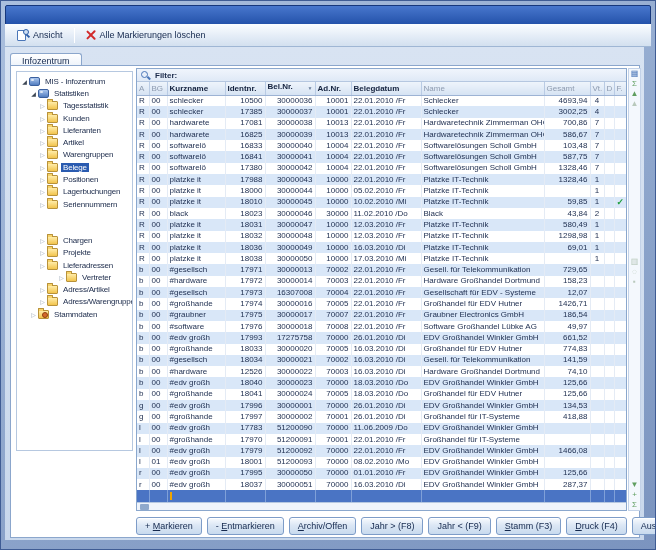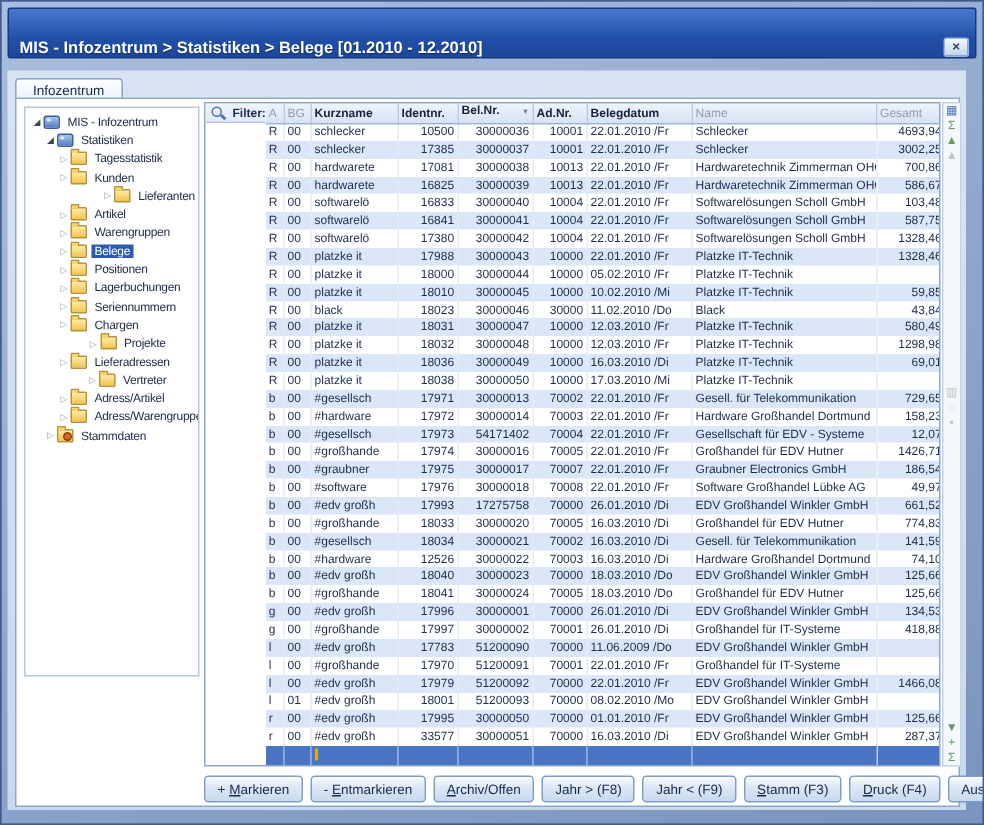--- a/index.html
+++ b/index.html
@@ -32,21 +32,21 @@
   .arrow.expanded{color:#3c4654;}.arrow.collapsed{color:#95a2b2;}
   .ticon{flex:none;width:11px;height:9px;margin:0 3px 0 0;position:relative;}
   .ticon.folder,.ticon.masterdata{background:linear-gradient(#ffeca8,#f2c44d);border:1px solid #b8923a;border-radius:1px;}
   .ticon.folder::before,.ticon.masterdata::before{content:"";position:absolute;left:-1px;top:-3px;width:4px;height:2px;background:#f7d36a;border:1px solid #b8923a;border-bottom:none;border-radius:1px 1px 0 0;}
   .ticon.masterdata::after{content:"";position:absolute;right:0;bottom:0;width:4px;height:4px;background:#d4692b;border-radius:50%;border:1px solid #8f3f12;}
   .ticon.infocenter,.ticon.statistics{background:linear-gradient(#aac6ee,#527dc0);border:1px solid #3a5f9e;border-radius:2px;}
   .ticon.infocenter::after,.ticon.statistics::after{content:"";position:absolute;left:1px;top:1px;right:5px;height:2px;background:rgba(255,255,255,.7);border-radius:1px;}
   .tlabel{padding:0 2px;}
   .tlabel.sel{background:#2a5bb0;color:#fff;}
   
-  .grid-wrap{position:absolute;left:125px;top:2px;width:491px;height:443px;border:1px solid #8aa7cd;background:#fff;display:flex;flex-direction:row;overflow:hidden;}
+  .grid-wrap{position:absolute;left:125px;top:2px;width:491px;height:443px;border:1px solid #8aa7cd;background:#fff;display:flex;flex-direction:column;overflow:hidden;}
   .filter-row{flex:none;height:13px;background:linear-gradient(#f0f5fc,#dfe9f6);border-bottom:1px solid #b5c7e0;display:flex;align-items:center;font-size:8px;color:#1b2a4a;font-weight:bold;}
   .mag{position:relative;width:9px;height:9px;margin:0 5px 0 4px;flex:none;}
   .mag::before{content:"";position:absolute;left:0;top:0;width:5px;height:5px;border:1.5px solid #4a76b8;border-radius:50%;}
   .mag::after{content:"";position:absolute;left:6px;top:6px;width:3.5px;height:1.6px;background:#4a76b8;transform:rotate(45deg);}
   table.grid{border-collapse:collapse;table-layout:fixed;width:489px;flex:none;}
   table.grid th{height:13px;background:linear-gradient(#eef4fb,#d6e3f3);border-right:1px solid #b9cbe4;border-bottom:1px solid #9db3d4;font-size:8px;font-weight:bold;color:#14223e;text-align:left;padding:0 2px;white-space:nowrap;overflow:hidden;}
   table.grid th.muted{color:#8e9bb0;font-weight:normal;}
   table.grid th .sortg{float:right;font-size:5px;color:#6b7f9c;line-height:12px;}
   table.grid td{height:11.3px;font-size:8px;color:#1c2c4e;padding:0 2px;white-space:nowrap;overflow:hidden;border-right:1px solid rgba(130,165,210,.22);line-height:10px;}
   table.grid tr.alt td{background:#d9e7f8;}
@@ -70,20 +70,35 @@
 </head>
 <body>
 
 <div class="window">
 
   <div class="titlebar">
     <span class="ttl">MIS - Infozentrum &gt; Statistiken &gt; Belege [01.2010 - 12.2010]</span>
     <button class="closebtn"><span>×</span></button>
   </div>
 
+  <div class="toolbar">
+    <div class="tbitem">
+      <span class="doc-ic">
+          <span class="pg"></span>
+          <span class="lens"></span>
+          <span class="hdl"></span>
+        </span>
+      <span>Ansicht</span>
+    </div>
+    <div class="tbsep"></div>
+    <div class="tbitem">
+      <span class="redx"></span>
+      <span>Alle Markierungen löschen</span>
+    </div>
+  </div>
 
   <div class="main">
     <div class="tabstrip">
       <span class="tab">Infozentrum</span>
     </div>
     <div class="contentbox">
       <div class="tree-panel" id="tree">
           <div class="tree-row" style="padding-left: 3px;">
             <span class="arrow expanded">◢</span>
             <span class="ticon infocenter"></span>
@@ -97,21 +112,21 @@
           <div class="tree-row" style="padding-left: 21px;">
             <span class="arrow collapsed">▷</span>
             <span class="ticon folder"></span>
             <span class="tlabel">Tagesstatistik</span>
           </div>
           <div class="tree-row" style="padding-left: 21px;">
             <span class="arrow collapsed">▷</span>
             <span class="ticon folder"></span>
             <span class="tlabel">Kunden</span>
           </div>
-          <div class="tree-row" style="padding-left: 21px; justify-content: flex-end;">
+          <div class="tree-row" style="padding-left: 21px;">
             <span class="arrow collapsed">▷</span>
             <span class="ticon folder"></span>
             <span class="tlabel">Lieferanten</span>
           </div>
           <div class="tree-row" style="padding-left: 21px;">
             <span class="arrow collapsed">▷</span>
             <span class="ticon folder"></span>
             <span class="tlabel">Artikel</span>
           </div>
           <div class="tree-row" style="padding-left: 21px;">
@@ -132,26 +147,26 @@
           <div class="tree-row" style="padding-left: 21px;">
             <span class="arrow collapsed">▷</span>
             <span class="ticon folder"></span>
             <span class="tlabel">Lagerbuchungen</span>
           </div>
           <div class="tree-row" style="padding-left: 21px;">
             <span class="arrow collapsed">▷</span>
             <span class="ticon folder"></span>
             <span class="tlabel">Seriennummern</span>
           </div>
-          <div class="tree-row" style="padding-left: 21px;">
+          <div class="tree-row" style="padding-left: 21px; margin-top: 24px;">
             <span class="arrow collapsed">▷</span>
             <span class="ticon folder"></span>
             <span class="tlabel">Chargen</span>
           </div>
-          <div class="tree-row" style="padding-left: 21px; justify-content: center;">
+          <div class="tree-row" style="padding-left: 21px;">
             <span class="arrow collapsed">▷</span>
             <span class="ticon folder"></span>
             <span class="tlabel">Projekte</span>
           </div>
           <div class="tree-row" style="padding-left: 21px;">
             <span class="arrow collapsed">▷</span>
             <span class="ticon folder"></span>
             <span class="tlabel">Lieferadressen</span>
           </div>
           <div class="tree-row" style="padding-left: 21px; justify-content: center;">
@@ -449,21 +464,21 @@
                 <td class="r">158,23</td>
                 <td class="c"></td>
                 <td class="c"></td>
                 <td class="c"></td>
               </tr>
               <tr class="alt">
                 <td>b</td>
                 <td>00</td>
                 <td>#gesellsch</td>
                 <td class="r">17973</td>
-                <td class="r">54171402</td>
+                <td class="r">16307008</td>
                 <td class="r">70004</td>
                 <td>22.01.2010 /Fr</td>
                 <td>Gesellschaft für EDV - Systeme</td>
                 <td class="r">12,07</td>
                 <td class="c"></td>
                 <td class="c"></td>
                 <td class="c"></td>
               </tr>
               <tr>
                 <td>b</td>
@@ -686,21 +701,21 @@
                 <td>EDV Großhandel Winkler GmbH</td>
                 <td class="r">125,66</td>
                 <td class="c"></td>
                 <td class="c"></td>
                 <td class="c"></td>
               </tr>
               <tr>
                 <td>r</td>
                 <td>00</td>
                 <td>#edv großh</td>
-                <td class="r">33577</td>
+                <td class="r">18037</td>
                 <td class="r">30000051</td>
                 <td class="r">70000</td>
                 <td>16.03.2010 /Di</td>
                 <td>EDV Großhandel Winkler GmbH</td>
                 <td class="r">287,37</td>
                 <td class="c"></td>
                 <td class="c"></td>
                 <td class="c"></td>
               </tr>
               <tr class="selected">

